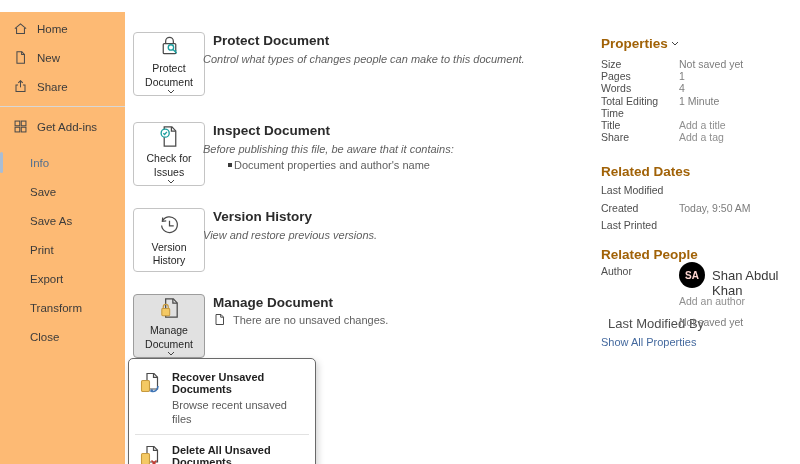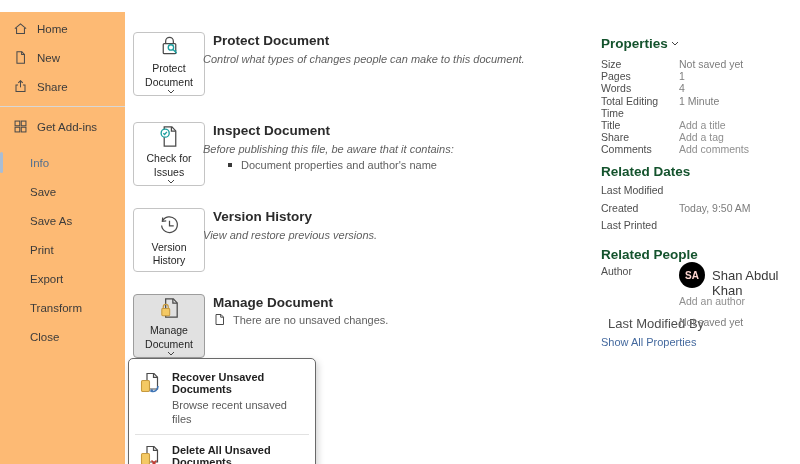--- a/index.html
+++ b/index.html
@@ -20,35 +20,35 @@
   
   .big-btn { position:absolute; left:133px; width:72px; height:64px; background:#fff; border:1px solid #c4c4c4; border-radius:4px;
     display:flex; flex-direction:column; align-items:center; justify-content:center; text-align:center;
     font-size:10.5px; color:#262626; line-height:1.25; cursor:pointer; box-sizing:border-box; }
   .big-btn svg.main-ic { width:25px; height:25px; margin-bottom:3px; }
   .big-btn.pressed { background:#e1e1e1; border-color:#9d9d9d; }
   .chev { margin-left:3px; }
   
   .sec-title { position:absolute; left:213px; font-size:13.5px; font-weight:700; color:#2b2b2b; }
   .sec-desc  { position:absolute; left:203px; font-size:11px; color:#5f5f5f;font-style:italic; }
-  .bullet-row { position:absolute; left:228px; display:flex; align-items:center; gap:9px; font-size:11px; color:#5f5f5f; }
+  .bullet-row { position:absolute; left:228px; display:flex; align-items:center; gap:2px; font-size:11px; color:#5f5f5f; }
   .sq { width:4px; height:4px; background:#3a3a3a; flex:none; }
   .status-row { position:absolute; left:213px; display:flex; align-items:center; gap:7px; font-size:11px; color:#5f5f5f; }
   .status-row svg { width:13px; height:13px; flex:none; }
   
   .dropdown { position:absolute; left:128px; top:358px; width:188px; background:#fff; border:1px solid #696969; border-radius:5px;
     box-shadow:2px 3px 7px rgba(0,0,0,.18); padding:5px 0 7px; z-index:9; box-sizing:border-box; }
   .dd-item { display:flex; align-items:flex-start; gap:8px; padding:7px 10px 5px; cursor:pointer; }
   .dd-item svg { width:25px; height:25px; flex:none; margin-top:0; }
   .dd-text { width:132px; }
   .dd-title { font-size:11px; font-weight:700; color:#1f1f1f; margin-bottom:3px; }
   .dd-desc { font-size:11px; color:#5a5a5a; line-height:1.3; }
   .dd-sep { height:1px; background:#e2e2e2; margin:2px 6px; }
   
-  .panel-h { position:absolute; left:601px; font-size:13.5px; font-weight:700; color:#14532d; display:flex; align-items:center; }
+  .panel-h { position:absolute; left:601px; font-size:13.5px; font-weight:700; color:#a16207; display:flex; align-items:center; }
   .prow { display:flex; font-size:10.5px; }
   .pl { width:78px; color:#4d4d4d; flex:none; }
   .pv { color:#7d7d7d; }
   .ph { color:#8f8f8f; cursor:pointer; }
   .prop-rows { position:absolute; left:601px; top:58px; width:198px; }
   .prop-rows .prow { line-height:12.2px; }
   .date-rows { position:absolute; left:601px; top:184px; width:198px; }
   .date-rows .prow { height:17.6px; }
   .author-label { position:absolute; left:601px; top:265px; font-size:10.5px; color:#4d4d4d; }
   .avatar { position:absolute; left:679px; top:262px; width:26px; height:26px; border-radius:50%; background:#000000;
@@ -242,24 +242,20 @@
     <span class="pv">1 Minute</span>
   </div>
   <div class="prow">
     <span class="pl">Title</span>
     <span class="pv ph">Add a title</span>
   </div>
   <div class="prow">
     <span class="pl">Share</span>
     <span class="pv ph">Add a tag</span>
   </div>
-  <div class="prow">
-    <span class="pl">Comments</span>
-    <span class="pv ph">Add comments</span>
-  </div>
 </div>
 
 <div class="panel-h" style="top:164px">
   <span>Related Dates</span>
 </div>
 <div class="date-rows">
   <div class="prow">
     <span class="pl">Last Modified</span>
     <span class="pv"></span>
   </div>

